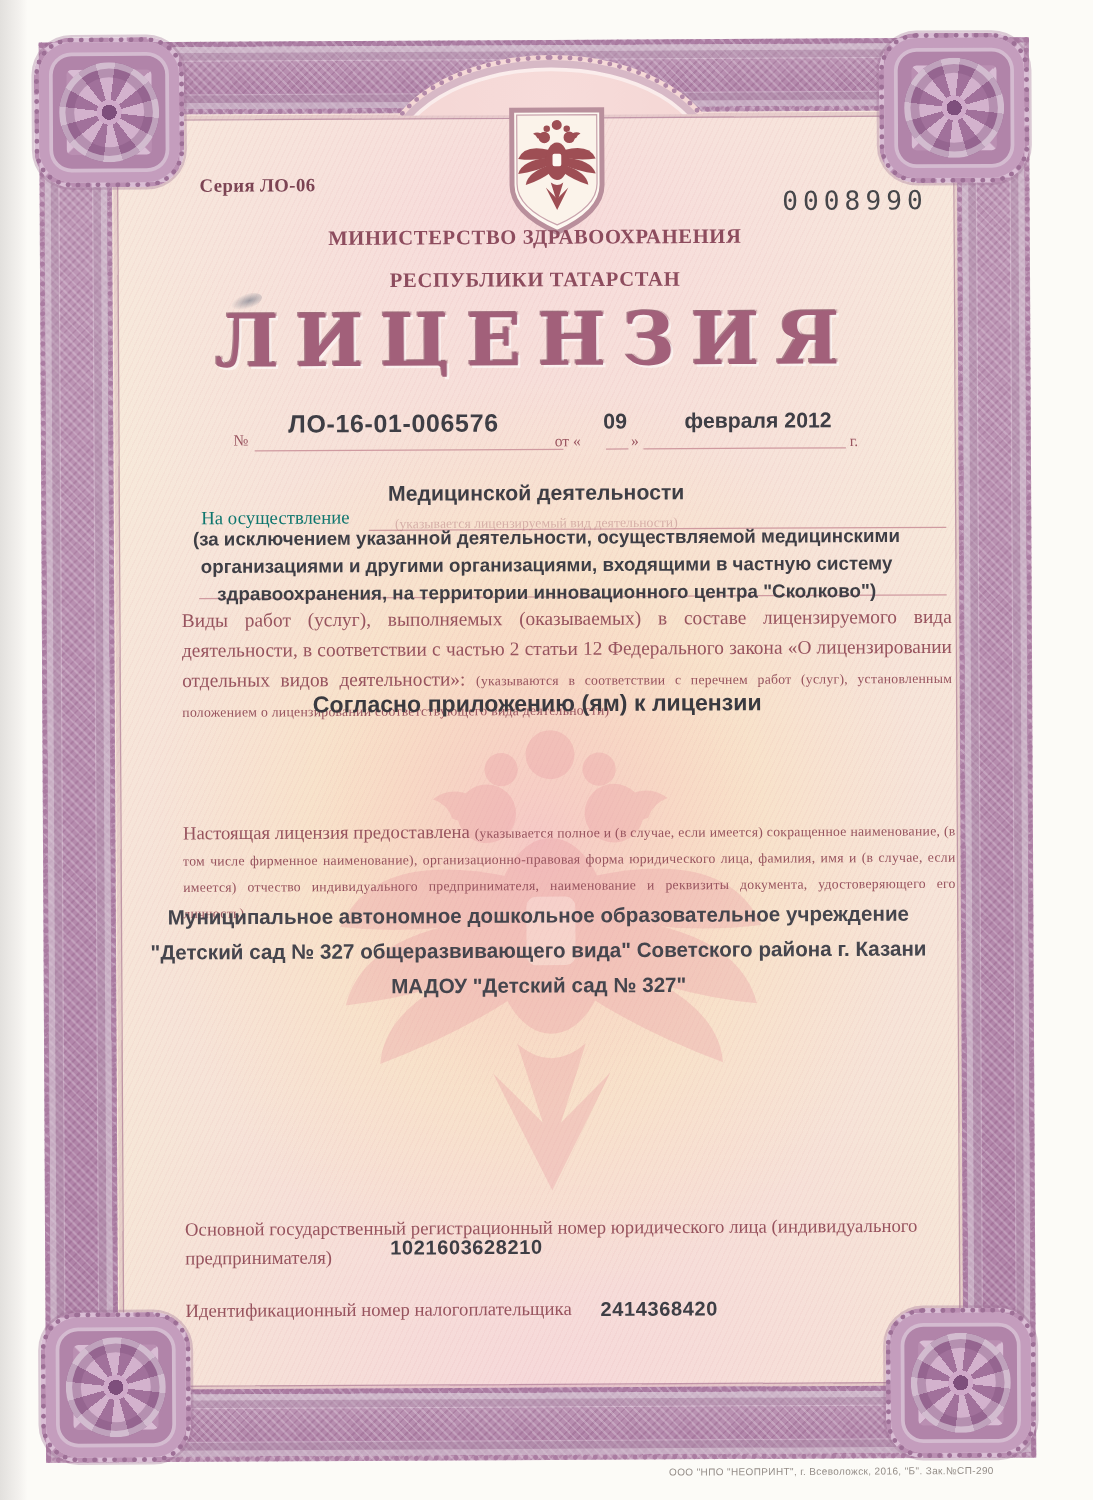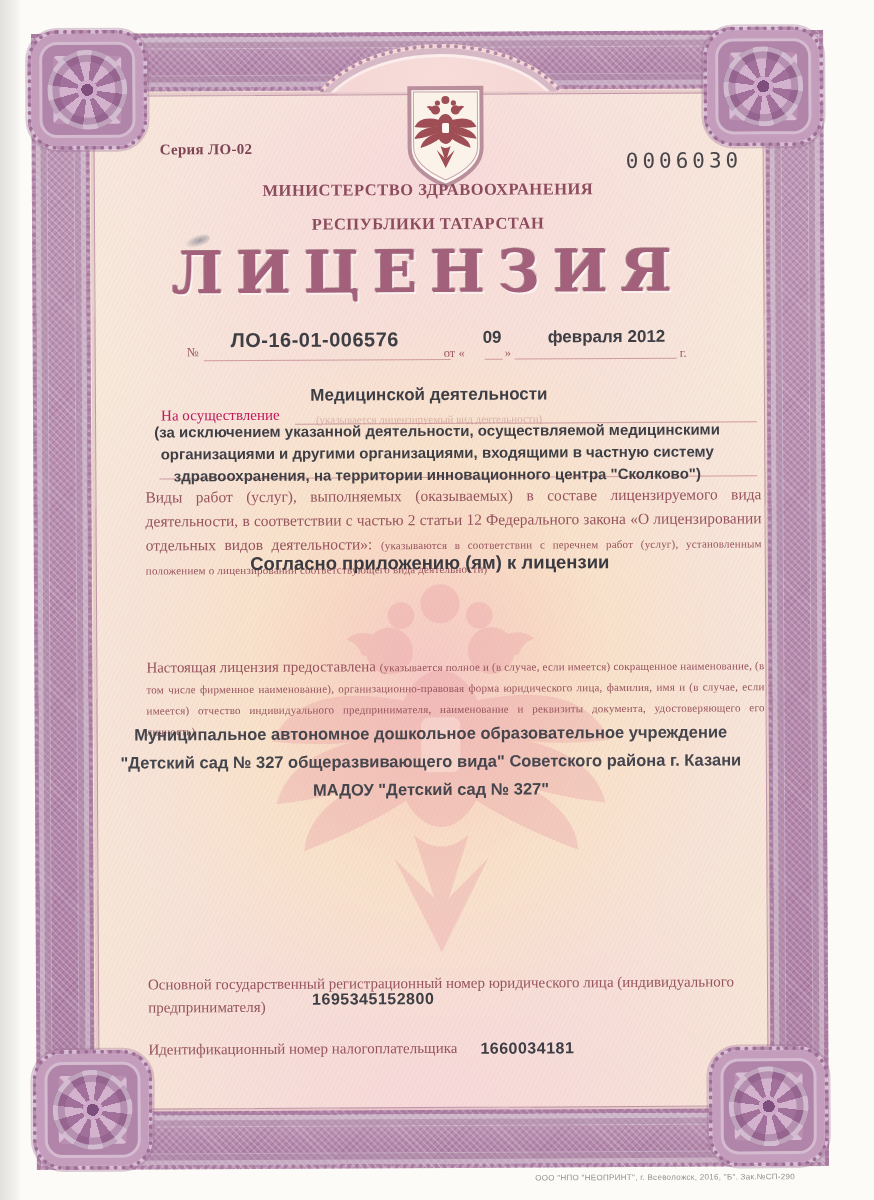--- a/index.html
+++ b/index.html
@@ -58,21 +58,21 @@
       radial-gradient(ellipse 500px 300px at 50% 100%, #f6d9da, rgba(246,217,218,0) 90%),
       linear-gradient(#f7ecdc,#f6e9d6);}
   .inner-frame{position:absolute;left:96px;top:94px;width:668px;height:1012px;z-index:2;
     border:1px solid rgba(148,88,126,.55);box-shadow:0 0 0 3px rgba(148,88,126,.16);pointer-events:none;}
 
   .wm{position:absolute;left:225px;top:545px;width:430px;height:470px;opacity:.32;z-index:2;}
 
   
   .t{position:absolute;z-index:6;white-space:nowrap;}
   .wrap{white-space:normal;}
-  .serifm{font-family:"Liberation Serif",serif;color:#be185d;}
+  .serifm{font-family:"Liberation Serif",serif;color:#0f766e;}
   .sansd{font-family:"Liberation Sans",sans-serif;font-weight:bold;color:#3e3e45;}
 
   .serial{left:162px;top:140px;font-size:15px;font-weight:bold;color:#7c4454;letter-spacing:.3px;}
   .formnum{left:628px;top:150px;font-family:"DejaVu Sans Mono",monospace;font-size:21px;color:#46464a;letter-spacing:4px;}
   .ministry{left:90px;width:680px;text-align:center;font-weight:bold;color:#8d4c5e;font-size:16.5px;letter-spacing:.5px;}
   .min1{top:180px;} .min2{top:214px;}
   .title{left:90px;top:240px;width:680px;text-align:center;
     font-family:"DejaVu Serif",serif;font-weight:900;font-size:58px;line-height:64px;
     color:#a2607a;letter-spacing:13px;
     text-shadow:2px 2px 0 rgba(255,255,255,.55), -1px -1px 0 rgba(112,48,74,.55), 1px -1px 0 rgba(112,48,74,.25);}
@@ -176,22 +176,22 @@
       <path d="M48 36 Q68 31 73 43 Q60 45 48 42 Z"></path>
       <path d="M48 42 Q70 44 73 55 Q58 53 48 48 Z"></path>
       <path d="M48 48 Q66 54 67 64 Q55 60 47 54 Z"></path>
       <ellipse cx="42" cy="45" rx="9" ry="15"></ellipse>
       <path d="M37 62 L42 78 L47 62 Q42 66 37 62 Z"></path>
       <path d="M33 66 L42 84 L51 66 L42 75 Z"></path>
     </g>
     <rect x="38.5" y="39" width="7" height="10" rx="1.5" fill="#fdf8f1"></rect>
   </svg>
 
-  <div class="t serial">Серия ЛО-02</div>
-  <div class="t formnum">0006030</div>
+  <div class="t serial">Серия ЛО-06</div>
+  <div class="t formnum">0008990</div>
   <div class="t ministry min1">МИНИСТЕРСТВО ЗДРАВООХРАНЕНИЯ</div>
   <div class="t ministry min2">РЕСПУБЛИКИ ТАТАРСТАН</div>
   <div class="t title">ЛИЦЕНЗИЯ</div>
 
   <div class="smudge"></div>
 
   <div class="t sansd licnum">ЛО-16-01-006576</div>
   <div class="t sansd day">09</div>
   <div class="t sansd monthyear">февраля 2012</div>
   <div class="t serifm lbl no-sign">№</div>
@@ -211,19 +211,19 @@
 
   <div class="t serifm works wrap"><span>Виды работ (услуг), выполняемых (оказываемых) в составе лицензируемого вида деятельности, в соответствии с частью 2 статьи 12 Федерального закона «О лицензировании отдельных видов деятельности»: </span><span class="smallnote">(указываются в соответствии с перечнем работ (услуг), установленным положением о лицензировании соответствующего вида деятельности)</span></div>
   <div class="t sansd worksval">Согласно приложению (ям) к лицензии</div>
 
   <div class="t serifm grantee wrap"><span>Настоящая лицензия предоставлена </span><span class="smallnote">(указывается полное и (в случае, если имеется) сокращенное наименование, (в том числе фирменное наименование), организационно-правовая форма юридического лица, фамилия, имя и (в случае, если имеется) отчество индивидуального предпринимателя, наименование и реквизиты документа, удостоверяющего его личность)</span></div>
   <div class="t sansd org org1 wrap">Муниципальное автономное дошкольное образовательное учреждение</div>
   <div class="t sansd org org2 wrap">"Детский сад № 327 общеразвивающего вида" Советского района г. Казани</div>
   <div class="t sansd org org3 wrap">МАДОУ "Детский сад № 327"</div>
 
   <div class="t serifm ogrnlbl wrap">Основной  государственный регистрационный номер юридического лица (индивидуального предпринимателя)</div>
-  <div class="t sansd ogrnval">1695345152800</div>
+  <div class="t sansd ogrnval">1021603628210</div>
   <div class="t serifm innlbl">Идентификационный номер налогоплательщика</div>
-  <div class="t sansd innval">1660034181</div>
+  <div class="t sansd innval">2414368420</div>
 
   <div class="t printer">ООО "НПО "НЕОПРИНТ", г. Всеволожск, 2016, "Б".    Зак.№СП-290</div>
 
 </div>
 
 </body></html>

